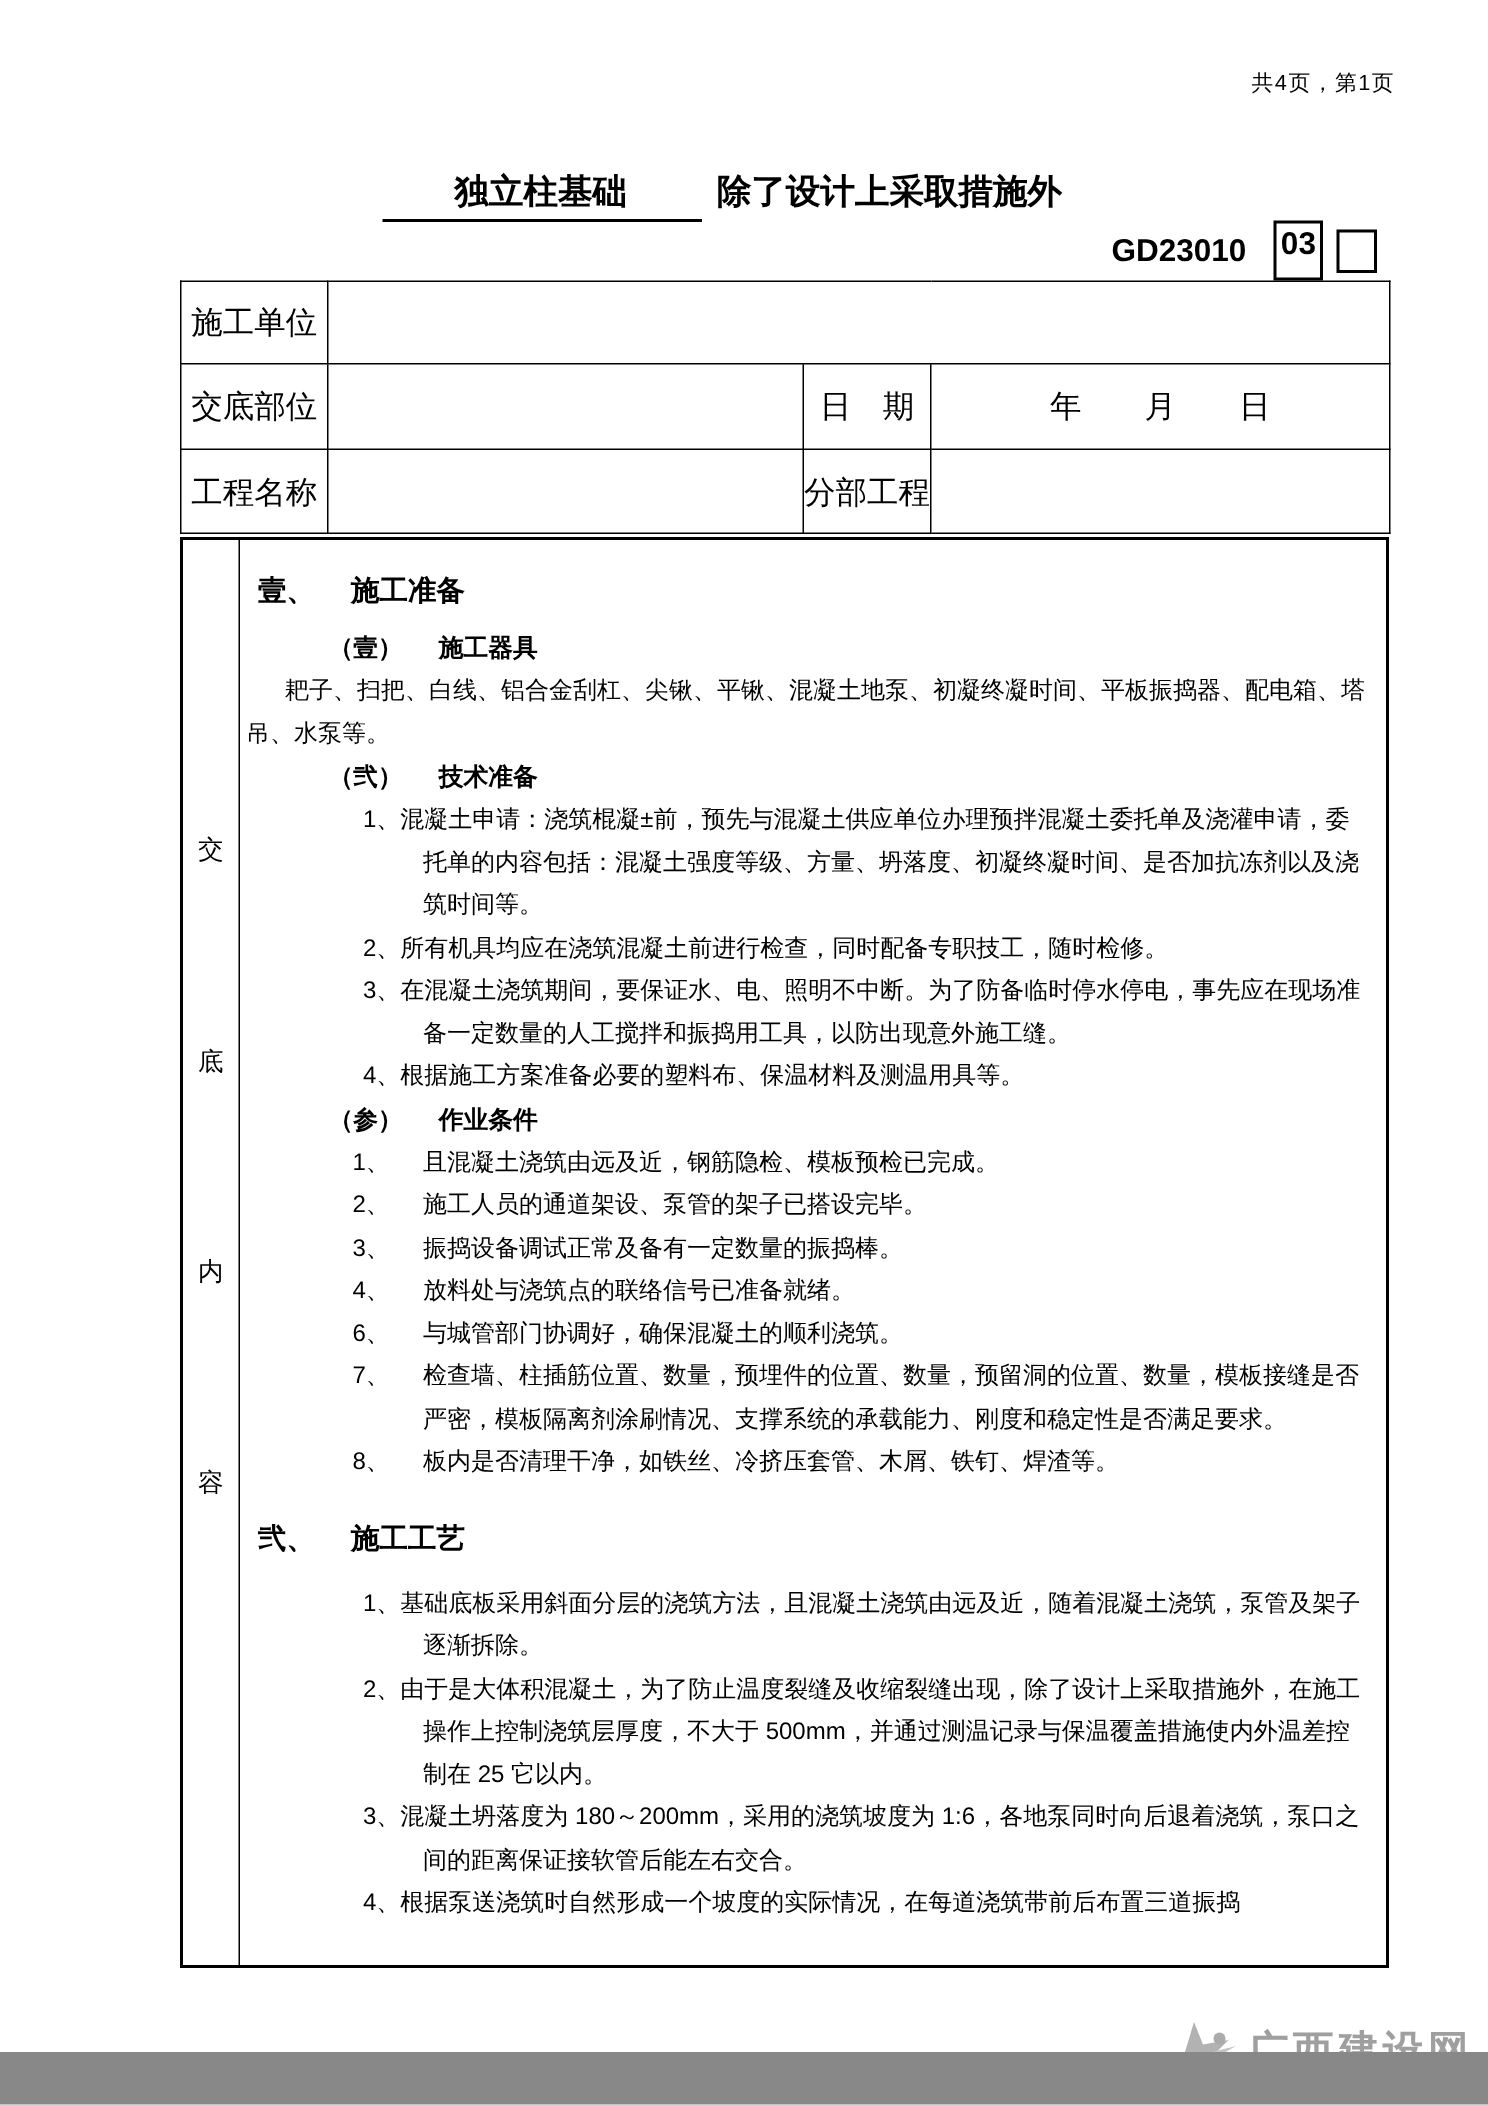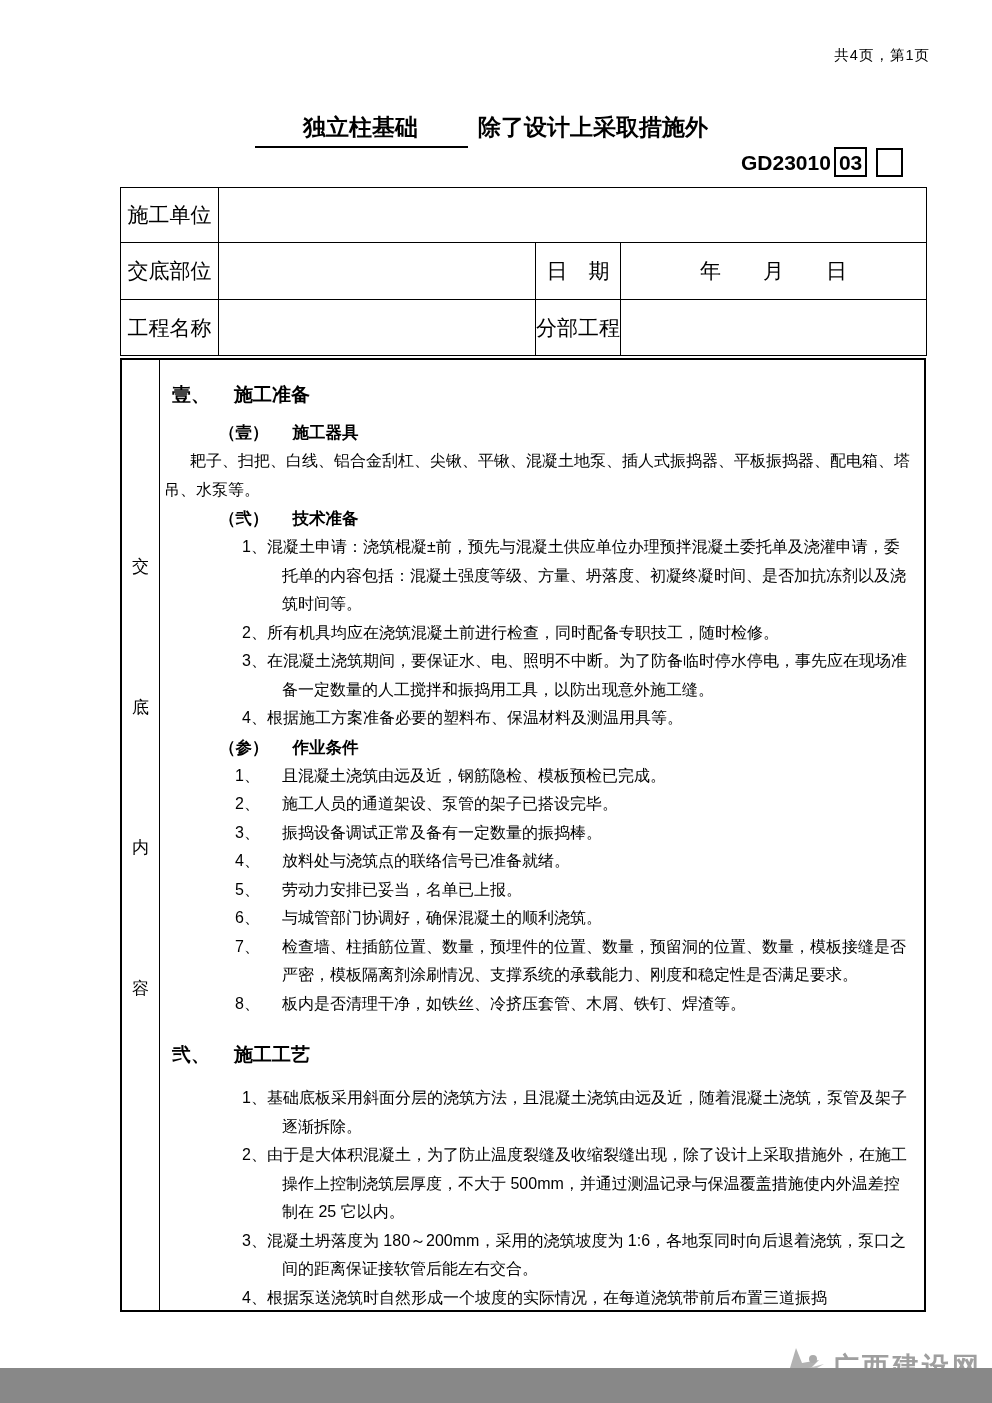--- a/index.html
+++ b/index.html
@@ -30,22 +30,22 @@
   }
   .title-suffix { margin-left:10px; }
   
   .code-row {
     position:absolute; top:147px; left:741px;
     display:flex; align-items:center;
     font-size:21px; font-weight:bold; line-height:1;
   }
   .code-boxed {
     border:2.2px solid #000;
-    padding:3px 3px 2px 3px;
-    margin-left:3px;
+    padding:3px 3px 12px 3px;
+    margin-left:18px;
   }
   .code-checkbox {
     width:27px; height:29px;
     border:2.6px solid #000;
     margin-left:9px;
   }
   
   table.info {
     position:absolute; left:120px; top:187px;
     width:806px; border-collapse:collapse;
@@ -180,38 +180,37 @@
     <div class="content-col">
 
       <div class="sec-head first">
         <span class="sec-num">壹、</span>
         <span>施工准备</span>
       </div>
 
       <div class="subhead">
         <span>（壹）</span><span class="sub-title">施工器具</span>
       </div>
-      <div class="para">耙子、扫把、白线、铝合金刮杠、尖锹、平锹、混凝土地泵、插人式振捣器、平板振捣器、配电箱、塔吊、水泵等。</div>
+      <div class="para">耙子、扫把、白线、铝合金刮杠、尖锹、平锹、混凝土地泵、初凝终凝时间、平板振捣器、配电箱、塔吊、水泵等。</div>
 
       <div class="subhead">
         <span>（弐）</span><span class="sub-title">技术准备</span>
       </div>
       <div class="item"><span>1、</span><span>混凝土申请：浇筑棍凝±前，预先与混凝土供应单位办理预拌混凝土委托单及浇灌申请，委托单的内容包括：混凝土强度等级、方量、坍落度、初凝终凝时间、是否加抗冻剂以及浇筑时间等。</span></div>
       <div class="item"><span>2、</span><span>所有机具均应在浇筑混凝土前进行检查，同时配备专职技工，随时检修。</span></div>
       <div class="item"><span>3、</span><span>在混凝土浇筑期间，要保证水、电、照明不中断。为了防备临时停水停电，事先应在现场准备一定数量的人工搅拌和振捣用工具，以防出现意外施工缝。</span></div>
       <div class="item"><span>4、</span><span>根据施工方案准备必要的塑料布、保温材料及测温用具等。</span></div>
 
       <div class="subhead">
         <span>（参）</span><span class="sub-title">作业条件</span>
       </div>
       <div class="item-tab"><span class="marker">1、</span><span>且混凝土浇筑由远及近，钢筋隐检、模板预检已完成。</span></div>
       <div class="item-tab"><span class="marker">2、</span><span>施工人员的通道架设、泵管的架子已搭设完毕。</span></div>
       <div class="item-tab"><span class="marker">3、</span><span>振捣设备调试正常及备有一定数量的振捣棒。</span></div>
       <div class="item-tab"><span class="marker">4、</span><span>放料处与浇筑点的联络信号已准备就绪。</span></div>
-      <div class="item-tab"><span class="marker">5、</span><span>劳动力安排已妥当，名单已上报。</span></div>
       <div class="item-tab"><span class="marker">6、</span><span>与城管部门协调好，确保混凝土的顺利浇筑。</span></div>
       <div class="item-tab"><span class="marker">7、</span><span>检查墙、柱插筋位置、数量，预埋件的位置、数量，预留洞的位置、数量，模板接缝是否严密，模板隔离剂涂刷情况、支撑系统的承载能力、刚度和稳定性是否满足要求。</span></div>
       <div class="item-tab"><span class="marker">8、</span><span>板内是否清理干净，如铁丝、冷挤压套管、木屑、铁钉、焊渣等。</span></div>
 
       <div class="sec-head second">
         <span class="sec-num">弐、</span>
         <span>施工工艺</span>
       </div>
       <div class="item"><span>1、</span><span>基础底板采用斜面分层的浇筑方法，且混凝土浇筑由远及近，随着混凝土浇筑，泵管及架子逐渐拆除。</span></div>
       <div class="item"><span>2、</span><span>由于是大体积混凝土，为了防止温度裂缝及收缩裂缝出现，除了设计上采取措施外，在施工操作上控制浇筑层厚度，不大于 500mm，并通过测温记录与保温覆盖措施使内外温差控制在 25 它以内。</span></div>

